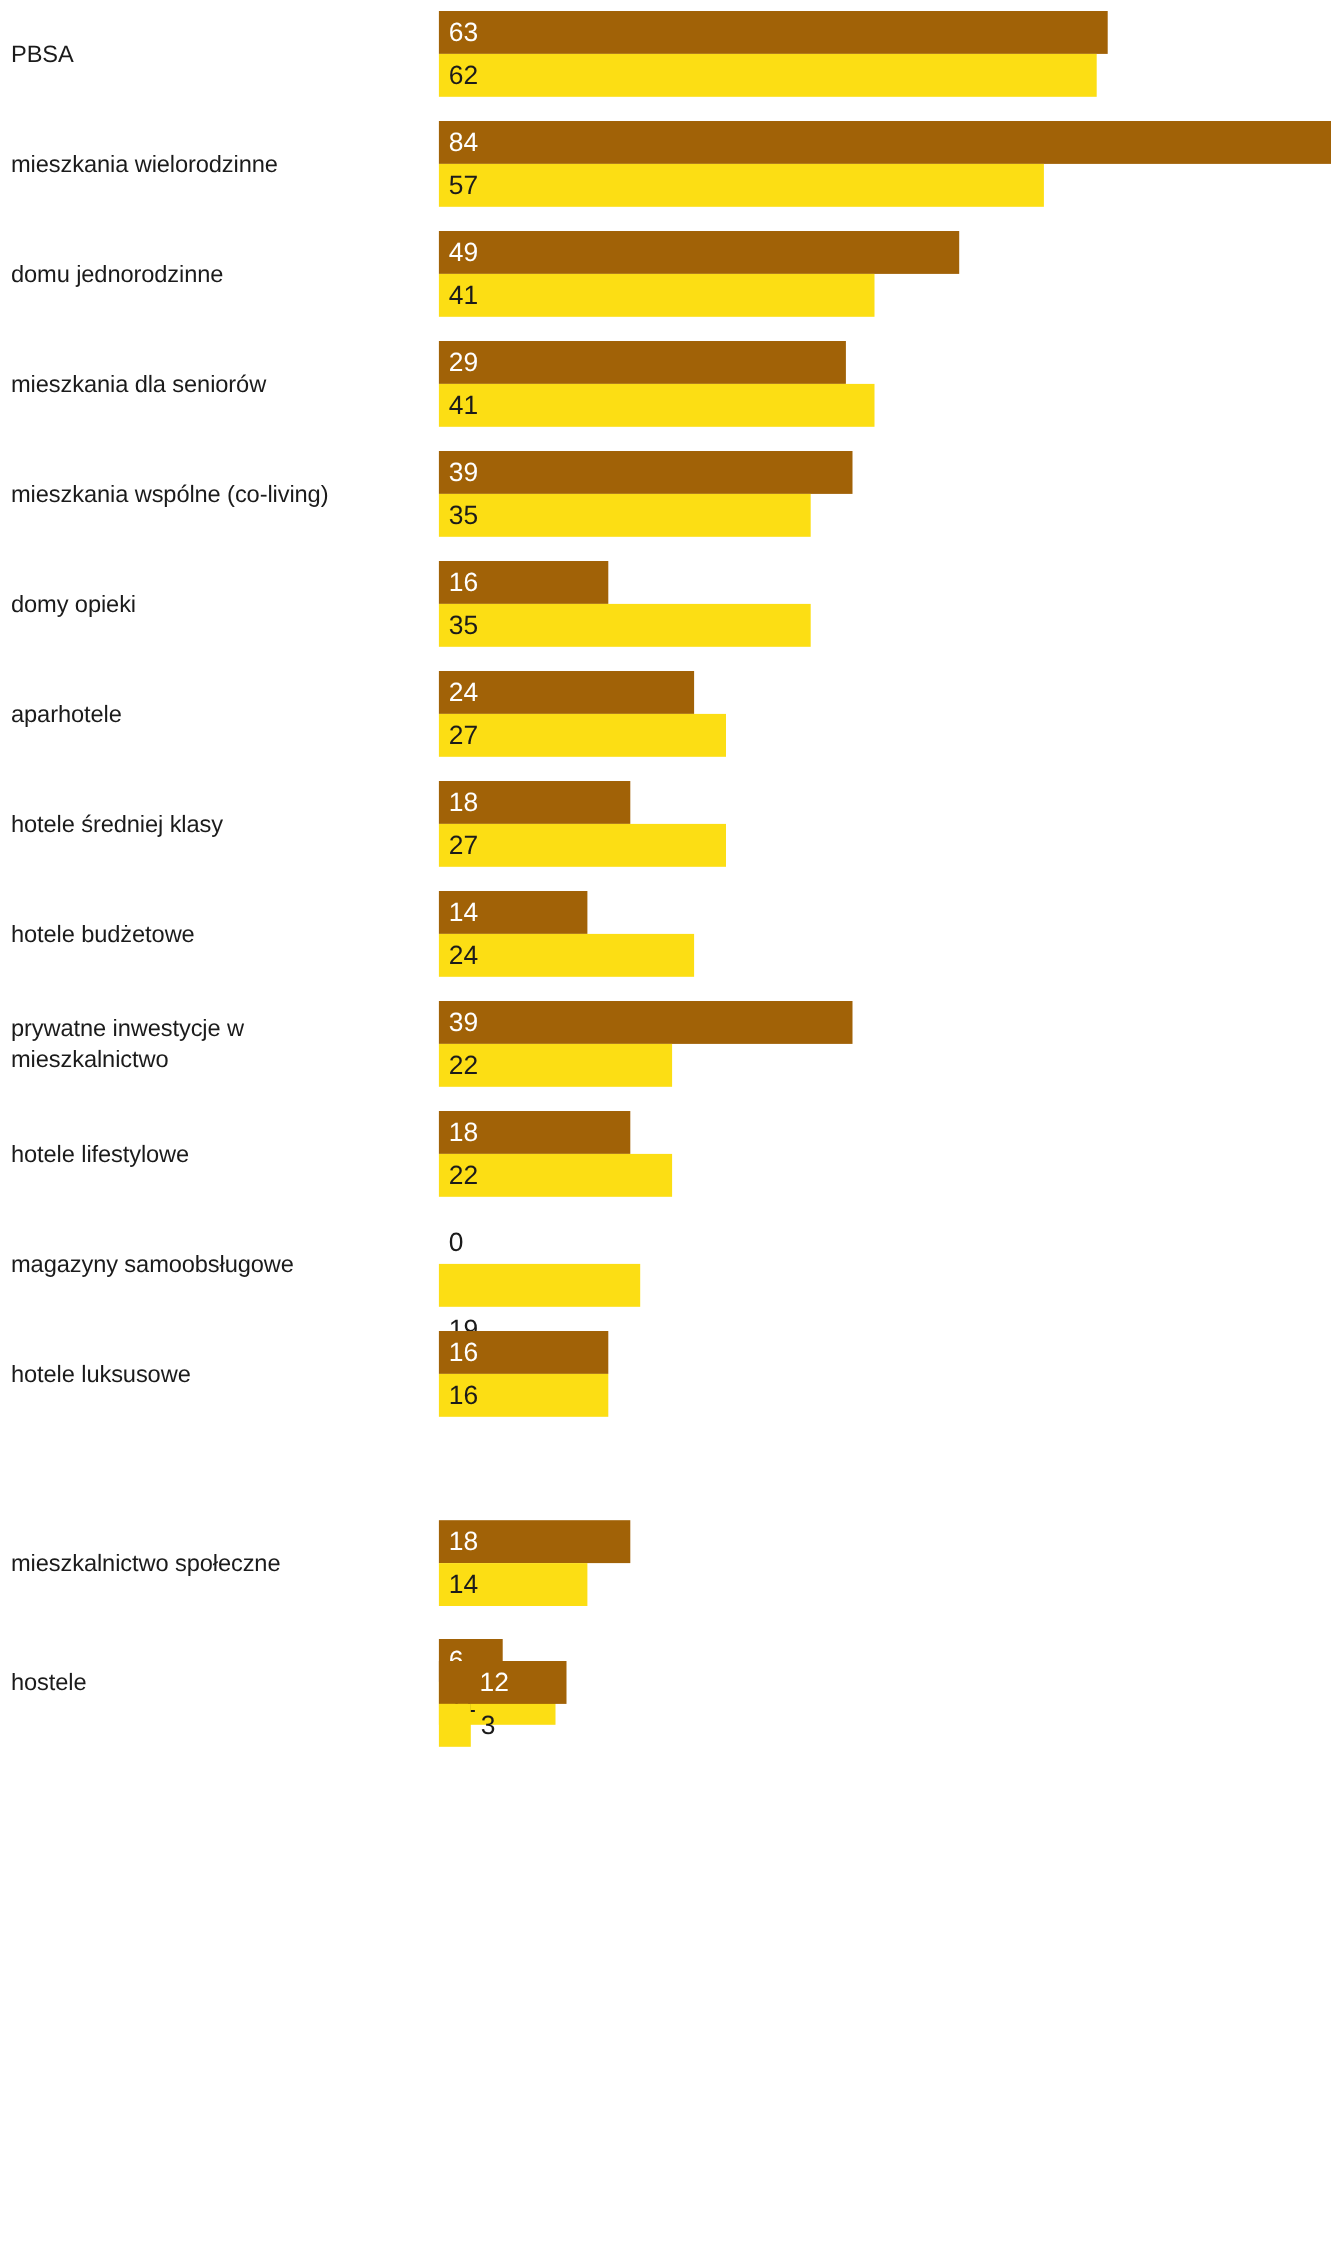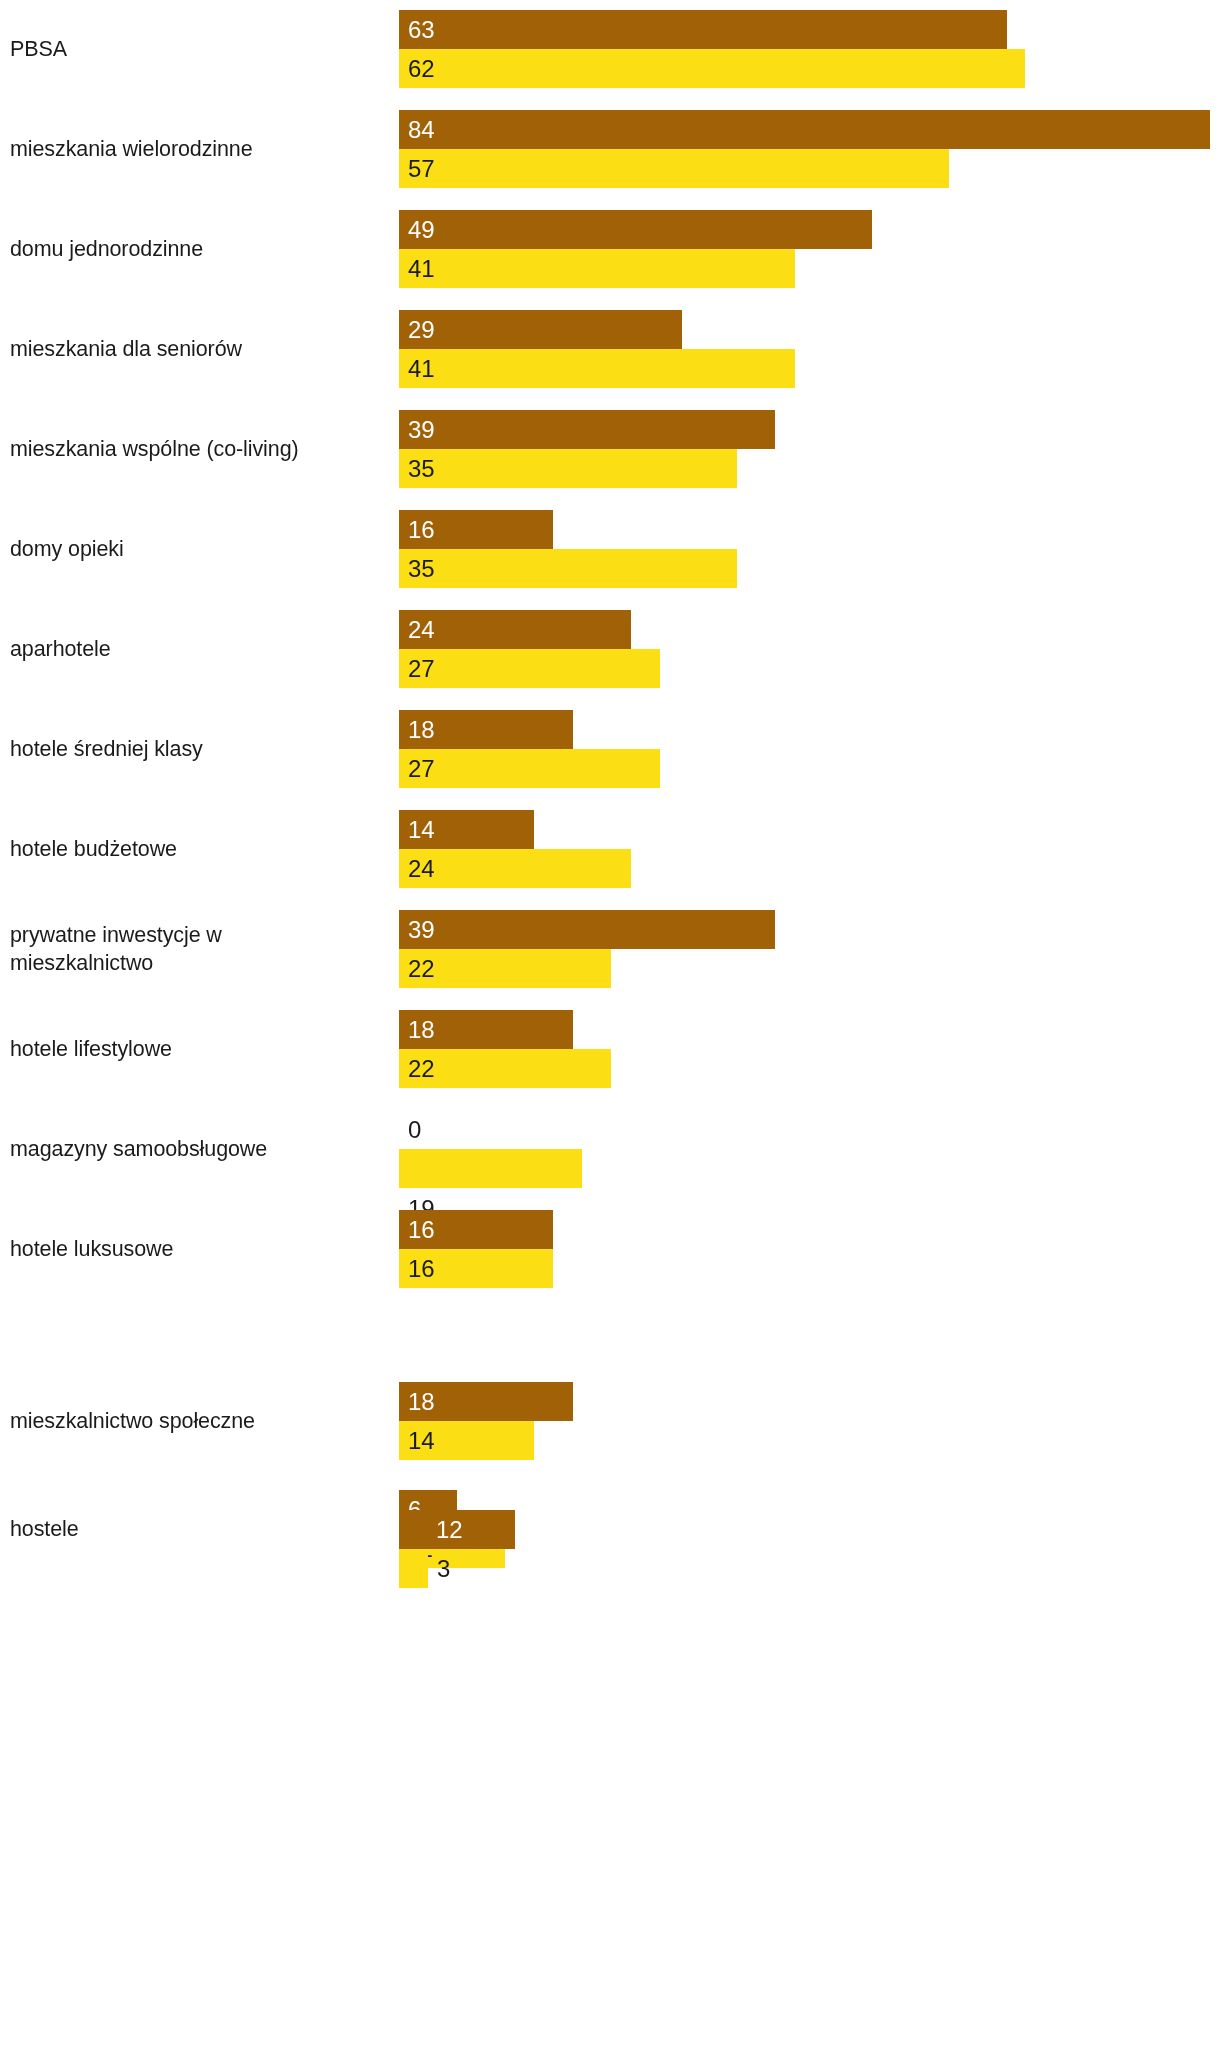--- a/index.html
+++ b/index.html
@@ -91,21 +91,21 @@
 </head>
 <body>
 
 <div id="chart-root">
     <div class="row" style="top: 0px;">
       <div class="row-label">PBSA</div>
       <div class="bars">
         <div class="bar dark" style="width: 607.95px;">
           <div class="bar-value" style="left: 0px;">63</div>
         </div>
-        <div class="bar light" style="width: 598.3px; padding-left: 28px;">
+        <div class="bar light" style="width: 598.3px;">
           <div class="bar-value" style="left: 0px;">62</div>
         </div>
       </div>
     </div>
     <div class="row" style="top: 100px;">
       <div class="row-label">mieszkania wielorodzinne</div>
       <div class="bars">
         <div class="bar dark" style="width: 810.6px;">
           <div class="bar-value" style="left: 0px;">84</div>
         </div>
@@ -121,21 +121,21 @@
           <div class="bar-value" style="left: 0px;">49</div>
         </div>
         <div class="bar light" style="width: 395.65px;">
           <div class="bar-value" style="left: 0px;">41</div>
         </div>
       </div>
     </div>
     <div class="row" style="top: 300px;">
       <div class="row-label">mieszkania dla seniorów</div>
       <div class="bars">
-        <div class="bar dark" style="width: 283px;">
+        <div class="bar dark" style="width: 331px; padding-left: 39px;">
           <div class="bar-value" style="left: 0px;">29</div>
         </div>
         <div class="bar light" style="width: 395.65px;">
           <div class="bar-value" style="left: 0px;">41</div>
         </div>
       </div>
     </div>
     <div class="row" style="top: 400px;">
       <div class="row-label">mieszkania wspólne (co-living)</div>
       <div class="bars">

